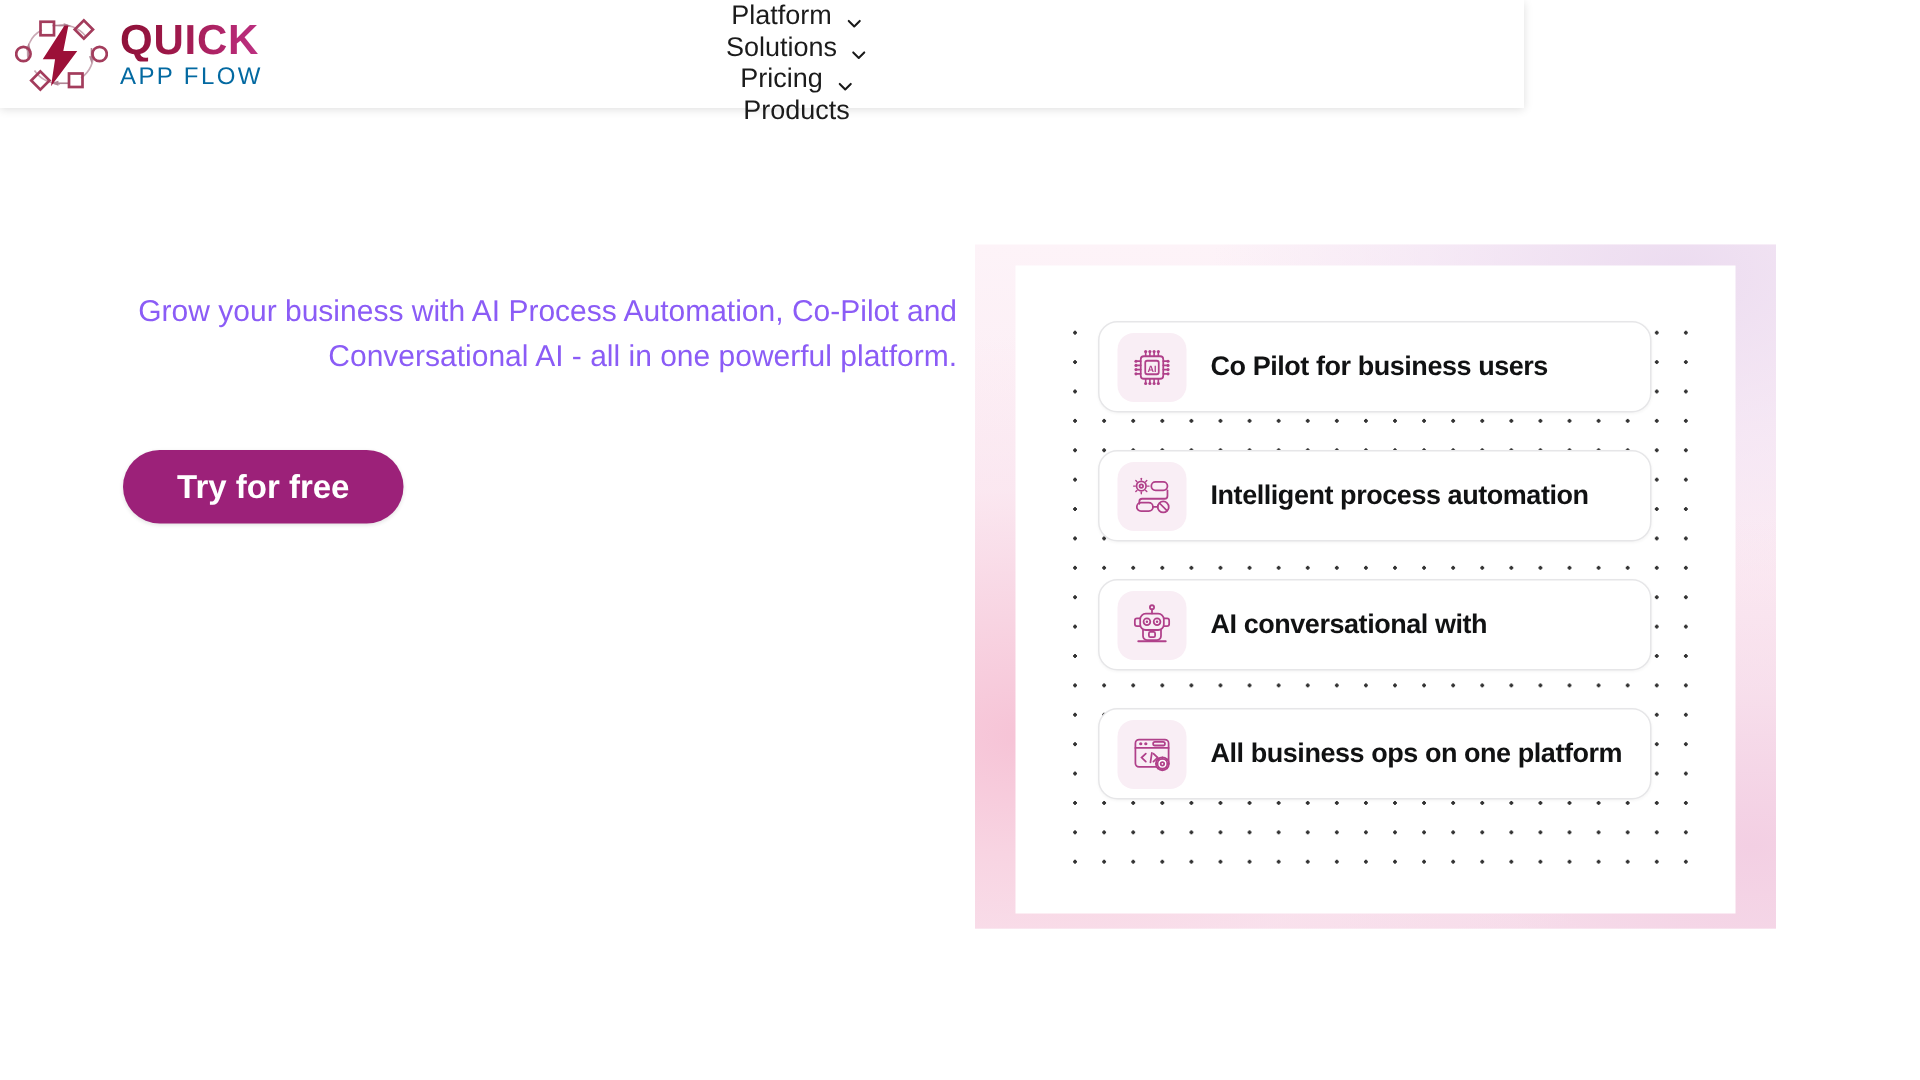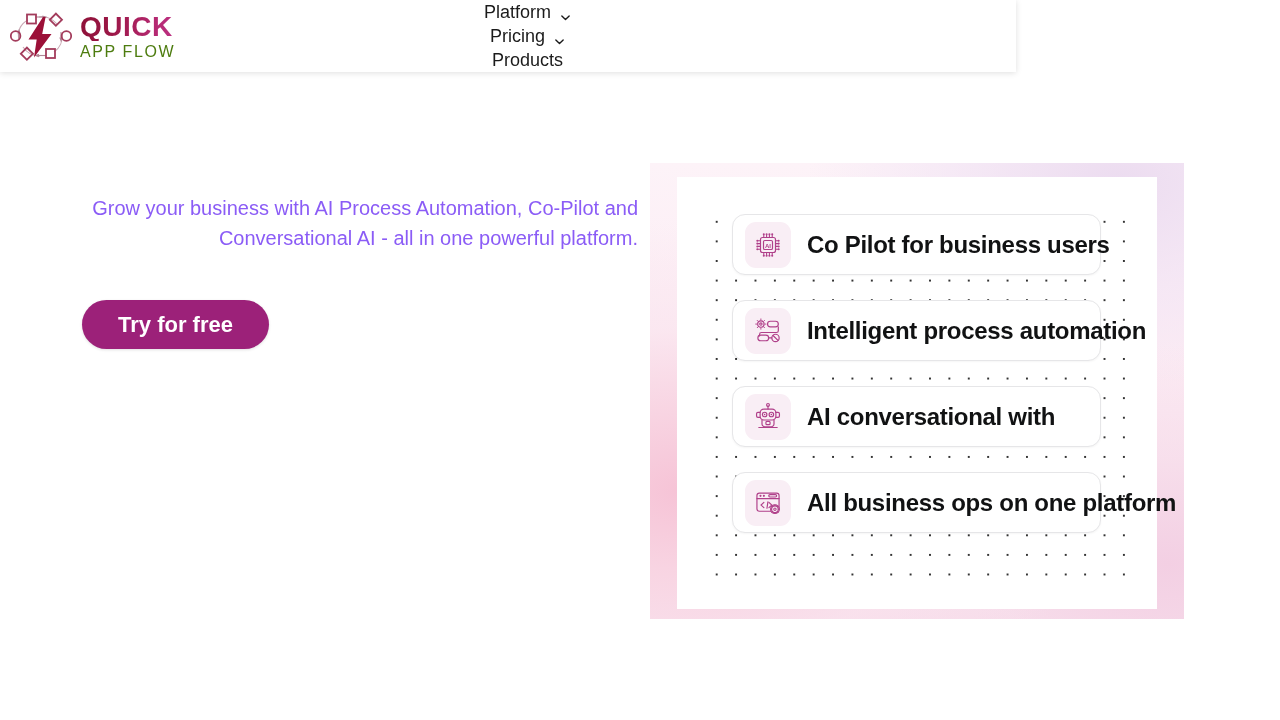--- a/index.html
+++ b/index.html
@@ -25,21 +25,21 @@
   }
   .brand-mark{ width:62px; height:56px; flex:0 0 62px; }
   .brand-words{ display:flex; flex-direction:column; justify-content:center; line-height:1; }
   .brand-quick{
     font-size:28px; font-weight:700; letter-spacing:.5px;
     background:linear-gradient(95deg,#8e1138 0%,#9c1747 35%,#b3276e 75%,#bd3184 100%);
     -webkit-background-clip:text; background-clip:text; color:transparent;
   }
   .brand-flow{
     font-size:16px; font-weight:400; letter-spacing:1.6px;
-    color:#4d7c0f; margin-top:3px;
+    color:#0369a1; margin-top:3px;
   }
 
   .main-nav{
     position:absolute; left:460px; top:0; height:72px;
     display:flex; align-items:center; gap:0;flex-direction:column;
   }
   .nav-item{
     display:flex; align-items:center; gap:9px;
     padding:0 24px; height:72px;
     font-size:18px; color:#1b1b1b; font-weight:400;
@@ -111,21 +111,21 @@
   .feat-card.c2{ top:178px; }
   .feat-card.c3{ top:264px; }
   .feat-icon{
     width:46px; height:46px; flex:0 0 46px;
     border-radius:11px;
     background:#f9eef5;
     display:flex; align-items:center; justify-content:center;
   }
   .feat-icon svg{ display:block; }
   .feat-label{
-    font-size:24px; font-weight:700; color:#111213;
+    font-size:18px; font-weight:700; color:#111213;
     letter-spacing:-.3px; white-space:nowrap;
   }
 </style>
 </head>
 <body>
 
 <header class="site-header">
 
   <a class="brand" href="#">
     <span class="brand-mark">
@@ -167,20 +167,28 @@
 
     <div class="nav-item">
       <span>Platform</span>
       <span class="chev">
         <svg viewBox="0 0 12 12" width="11" height="11">
             <path d="M2 4.3 L6 8.3 L10 4.3" fill="none" stroke="currentColor" stroke-width="1.5" stroke-linecap="round" stroke-linejoin="round"></path>
           </svg>
       </span>
     </div>
 
+    <div class="nav-item">
+      <span>Solutions</span>
+      <span class="chev">
+        <svg viewBox="0 0 12 12" width="11" height="11">
+            <path d="M2 4.3 L6 8.3 L10 4.3" fill="none" stroke="currentColor" stroke-width="1.5" stroke-linecap="round" stroke-linejoin="round"></path>
+          </svg>
+      </span>
+    </div>
 
     <div class="nav-item">
       <span>Pricing</span>
       <span class="chev">
         <svg viewBox="0 0 12 12" width="11" height="11">
             <path d="M2 4.3 L6 8.3 L10 4.3" fill="none" stroke="currentColor" stroke-width="1.5" stroke-linecap="round" stroke-linejoin="round"></path>
           </svg>
       </span>
     </div>
 

